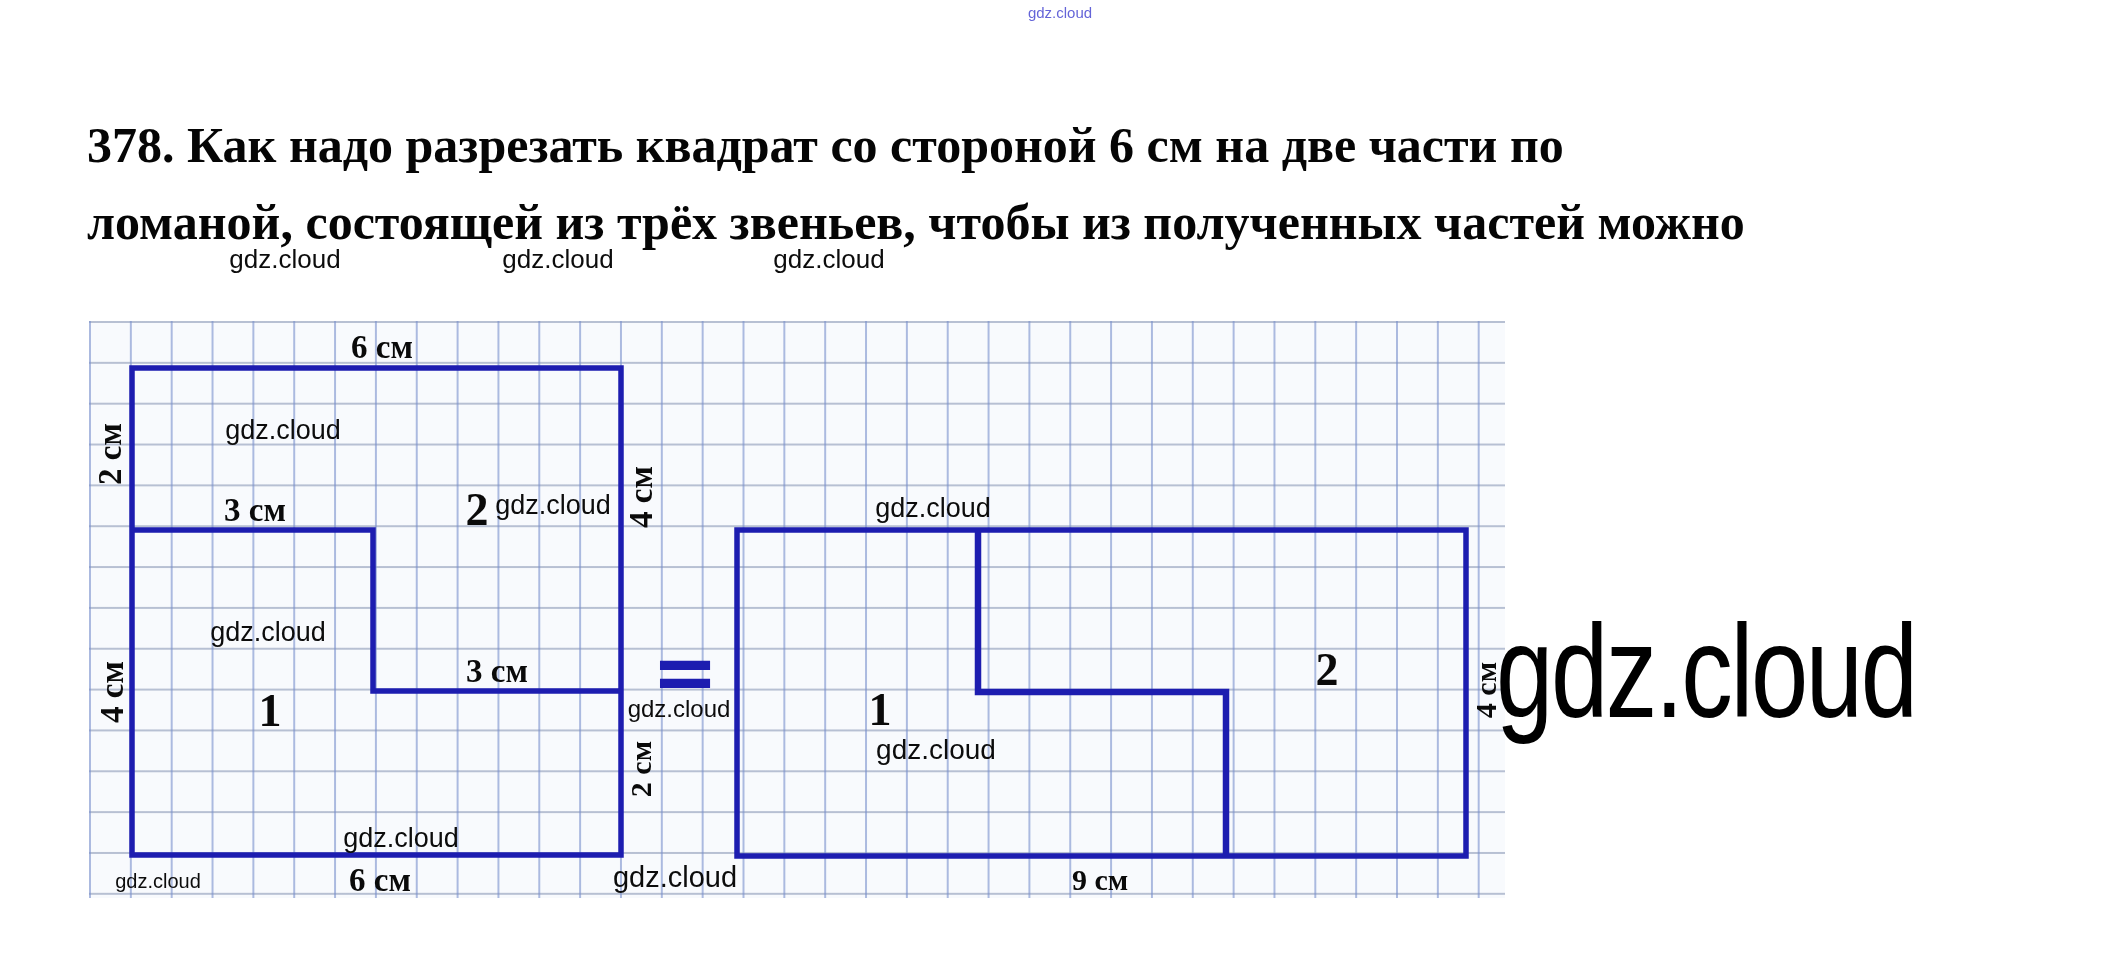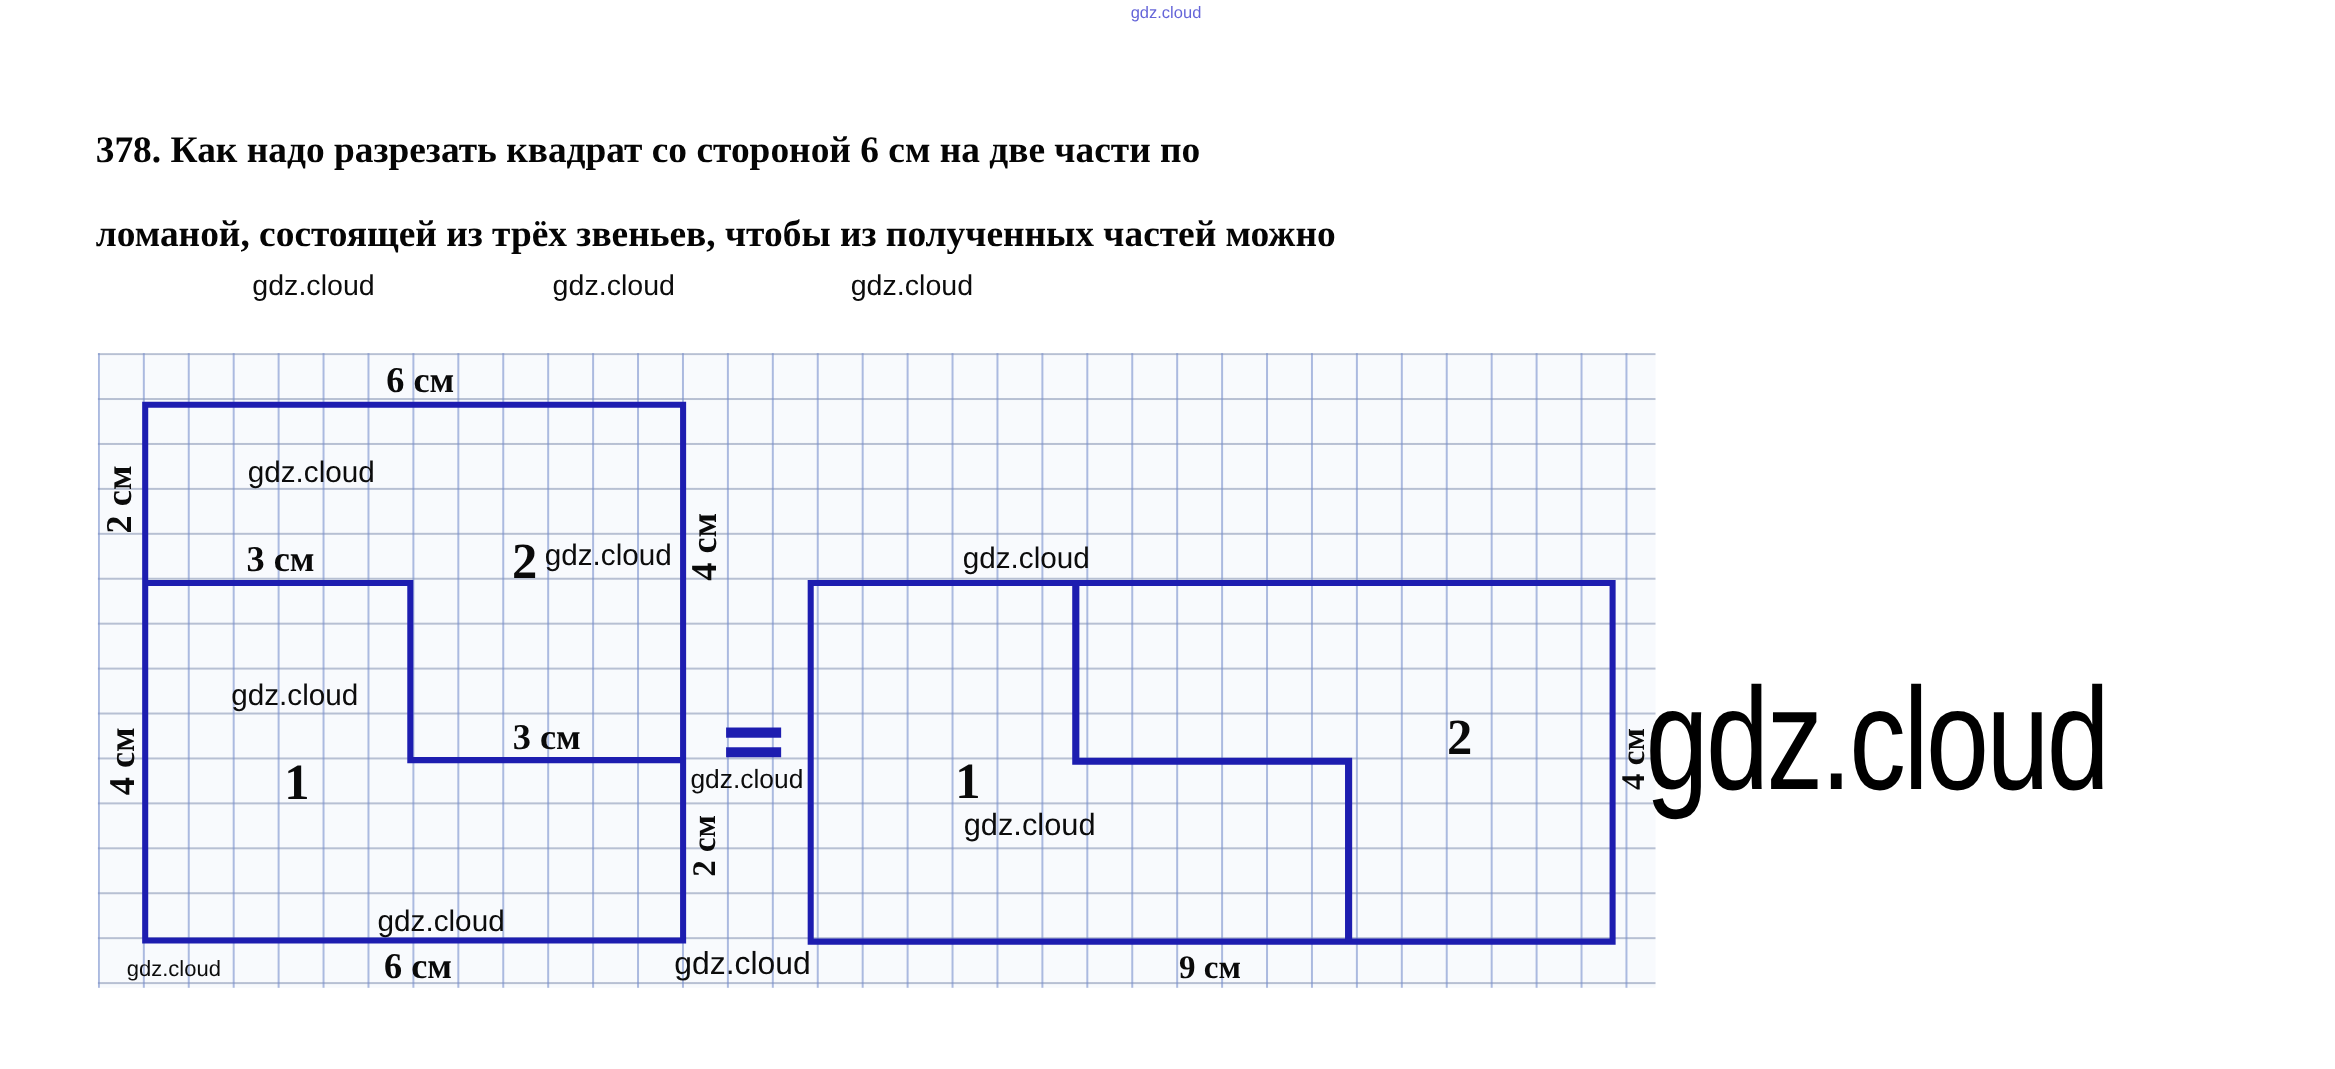--- a/index.html
+++ b/index.html
@@ -7,21 +7,21 @@
     width:2123px;height:972px;position:relative;overflow:hidden;
     background:#ffffff;
     font-family:"Liberation Sans", sans-serif;
   }
   .page{position:absolute;inset:0;}
   
   .ptext{
     position:absolute;left:87px;
     font-family:"Liberation Serif", serif;
     font-weight:bold;color:#050505;
-    font-size:34px;line-height:1;white-space:nowrap;
+    font-size:50px;line-height:1;white-space:nowrap;
     letter-spacing:0px;
   }
   
   .grid{
     position:absolute;left:89px;top:321px;width:1416px;height:577px;
     background-color:#f8fafd;
     background-image:
       linear-gradient(to right, rgba(120,143,204,0.60) 2px, transparent 2px),
       linear-gradient(to bottom, rgba(130,144,176,0.55) 2px, transparent 2px);
     background-size:40.85px 40.85px;

